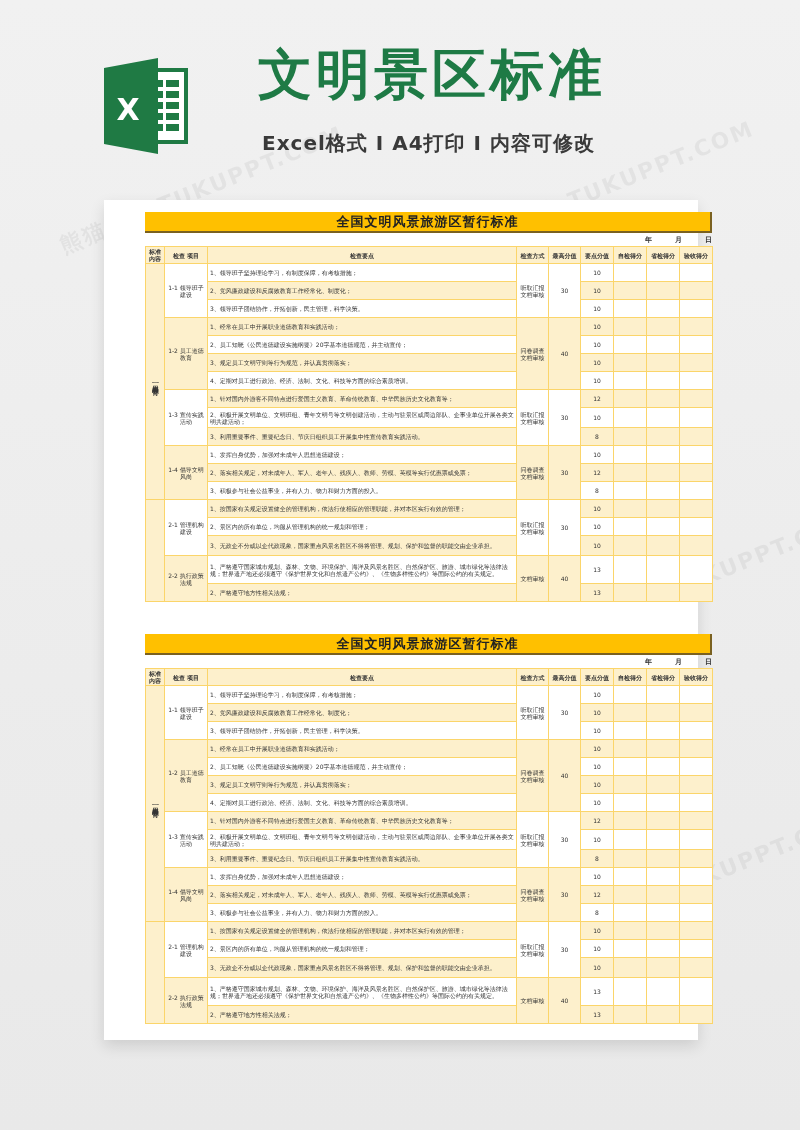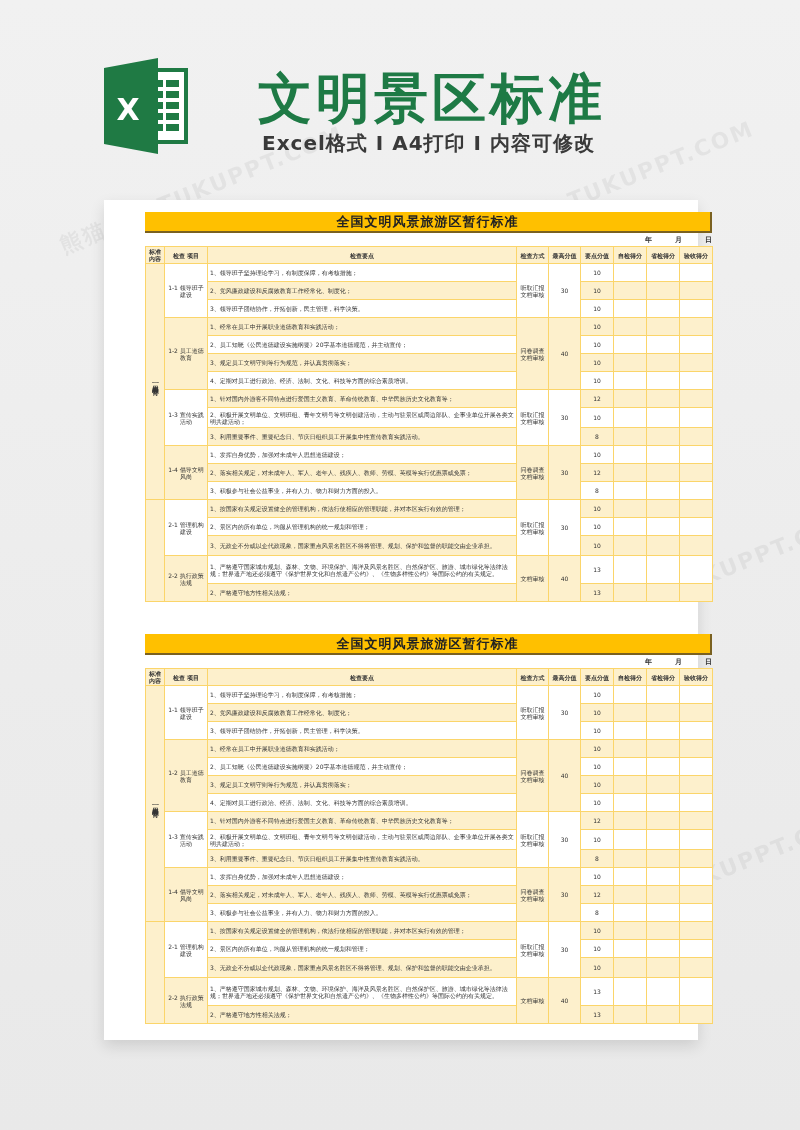--- a/index.html
+++ b/index.html
@@ -5,24 +5,24 @@
   * { box-sizing: border-box; margin: 0; padding: 0; }
   html, body { width: 800px; height: 1130px; overflow: hidden; }
   body {
     background: linear-gradient(180deg, #f1f1f1 0%, #ececec 60%, #e9e9e9 100%);
     font-family: "DejaVu Sans", sans-serif;
     position: relative;
   }
   .hero { position: absolute; left: 0; top: 0; width: 800px; height: 200px; }
   .logo { position: absolute; left: 100px; top: 56px; width: 100px; height: 100px; }
   .hero-title {
-    position: absolute; left: 258px; top: 68px;
+    position: absolute; left: 258px; top: 48px;
     font-size: 54px; font-weight: bold; color: #1e7a45;
     letter-spacing: 4px; line-height: 62px;
-    font-family: Liberation Serif, serif;
+    font-family: Liberation Mono, monospace;
   }
   .hero-sub {
     position: absolute; left: 262px; top: 128px;
     font-size: 20px; font-weight: bold; color: #3a3a3a; line-height: 30px;
     letter-spacing: 1px;
   }
   .watermark {
     position: absolute; color: rgba(0,0,0,0.05); font-size: 22px; font-weight: bold;
     transform: rotate(-22deg); white-space: nowrap; pointer-events: none; letter-spacing: 2px;
   }

